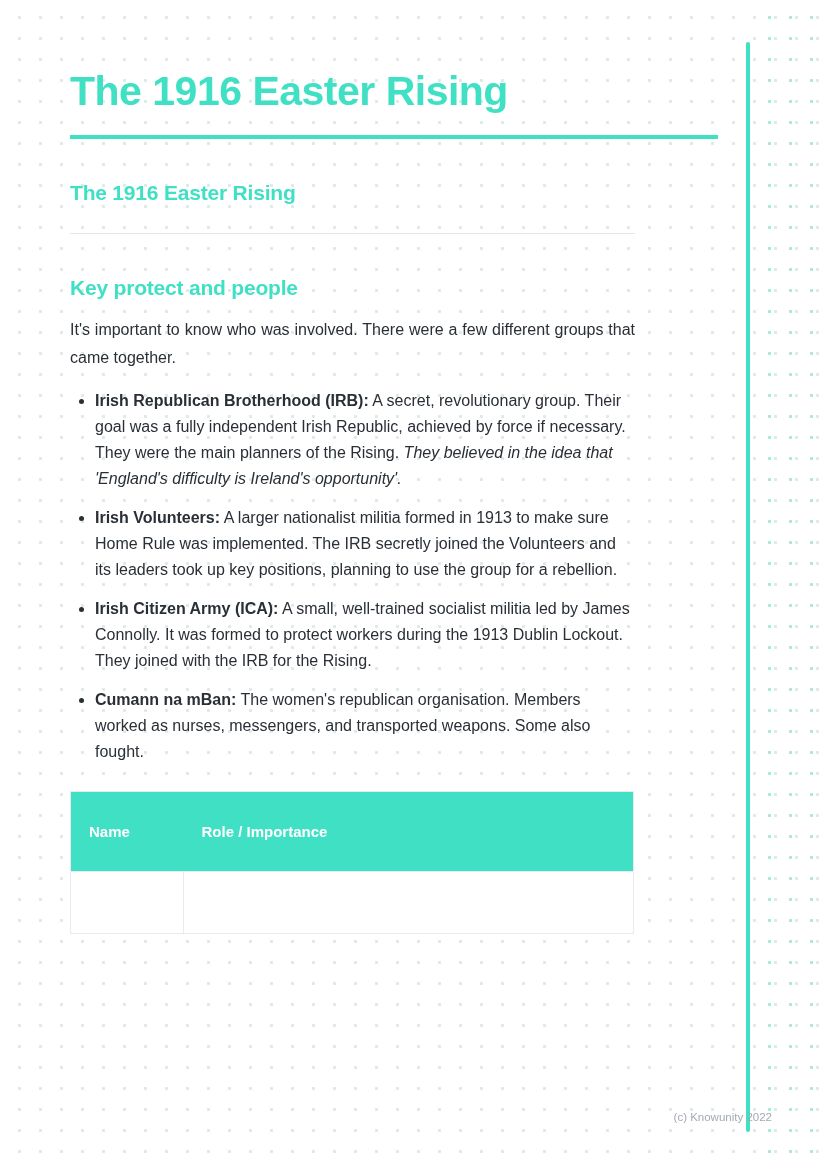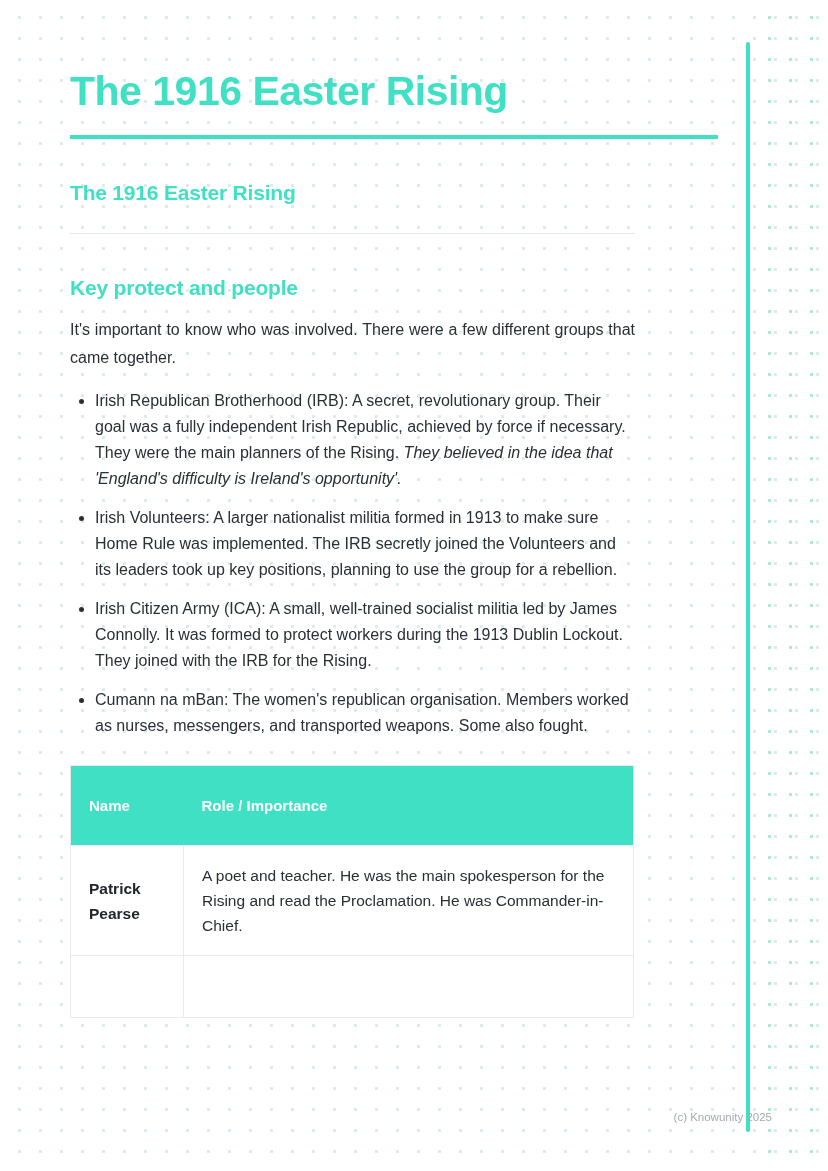--- a/index.html
+++ b/index.html
@@ -33,21 +33,21 @@
     font-size:41px; font-weight:bold; color:#40e0c4; letter-spacing:-0.5px;
     line-height:1.15;
   }
   .title-rule { width:648px; height:4px; background:#40e0c4; margin-top:20px; }
   h2.sec-heading { font-size:21px; font-weight:bold; color:#40e0c4; margin-top:42px; letter-spacing:-0.2px; }
   p.para { margin-top:16px; font-size:16px; line-height:28px; text-align:justify; color:#2a2f36; }
   hr.divider { border:none; border-top:1px solid #e4e7ea; margin-top:28px; }
   p.sub { margin-top:26px; font-size:16px; font-weight:bold; color:#22262c; }
   ul.groups { margin-top:16px; padding-left:25px; list-style:disc; }
   ul.groups li { font-size:16px; line-height:26px; margin-bottom:13px; color:#2a2f36; }
-  ul.groups li .b { font-weight:normal; }
+  ul.groups li .b { font-weight:bold; }
   ul.groups li .i { font-style:italic; }
   table.people {
     width:564px; margin-top:26px; border-collapse:collapse;
     border:1px solid #e7eaee; background:#fff;
   }
   table.people th {
     background:#40e0c4; color:#ffffff; font-size:15px; font-weight:bold;
     text-align:left; padding:31px 18px;
   }
   table.people th.col-name { width:113px; }
@@ -91,26 +91,22 @@
 
 
   <table class="people">
     <thead>
       <tr>
         <th class="col-name">Name</th>
         <th>Role / Importance</th>
       </tr>
     </thead>
     <tbody>
-      <tr>
-        <td class="name">Patrick Pearse</td>
-        <td>A poet and teacher. He was the main spokesperson for the Rising and read the Proclamation. He was Commander-in-Chief.</td>
-      </tr>
       <tr class="cut">
         <td></td>
         <td></td>
       </tr>
     </tbody>
   </table>
 
 </div>
 
-<div class="footer">(c) Knowunity 2025</div>
+<div class="footer">(c) Knowunity 2022</div>
 
 </body></html>

